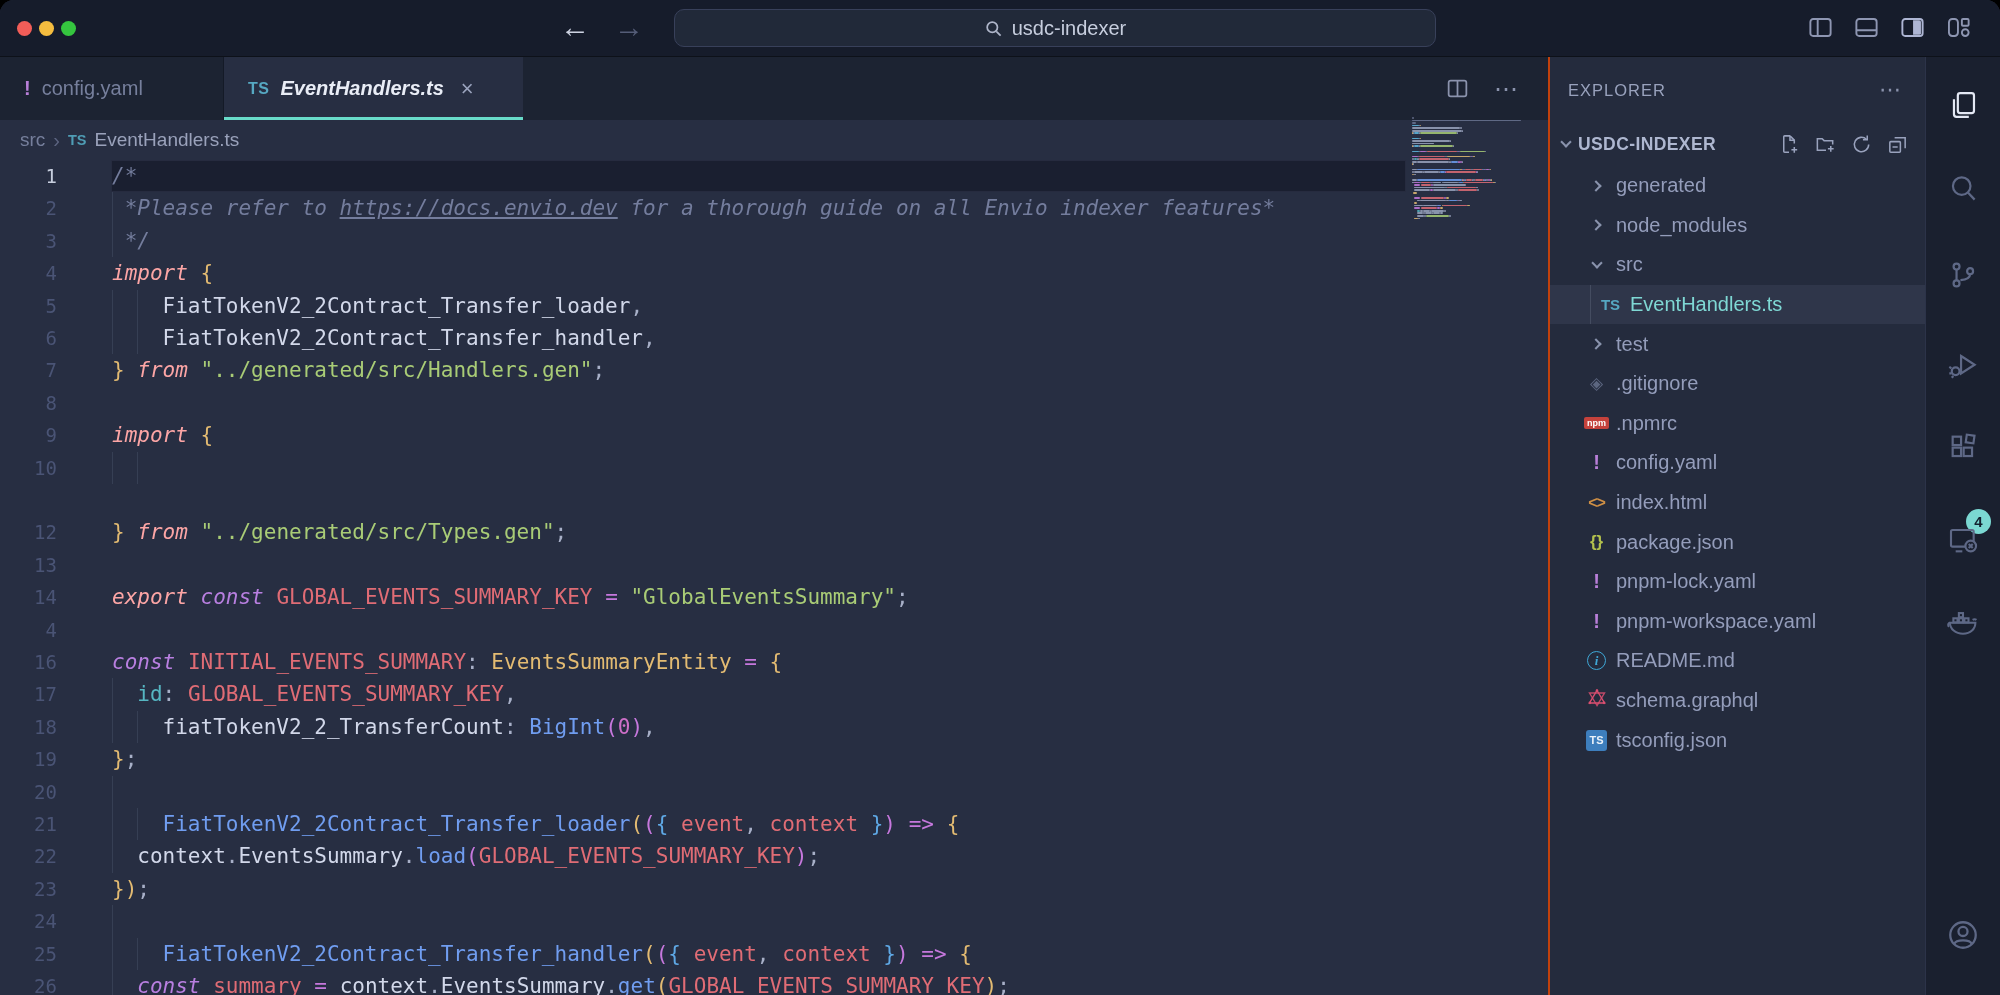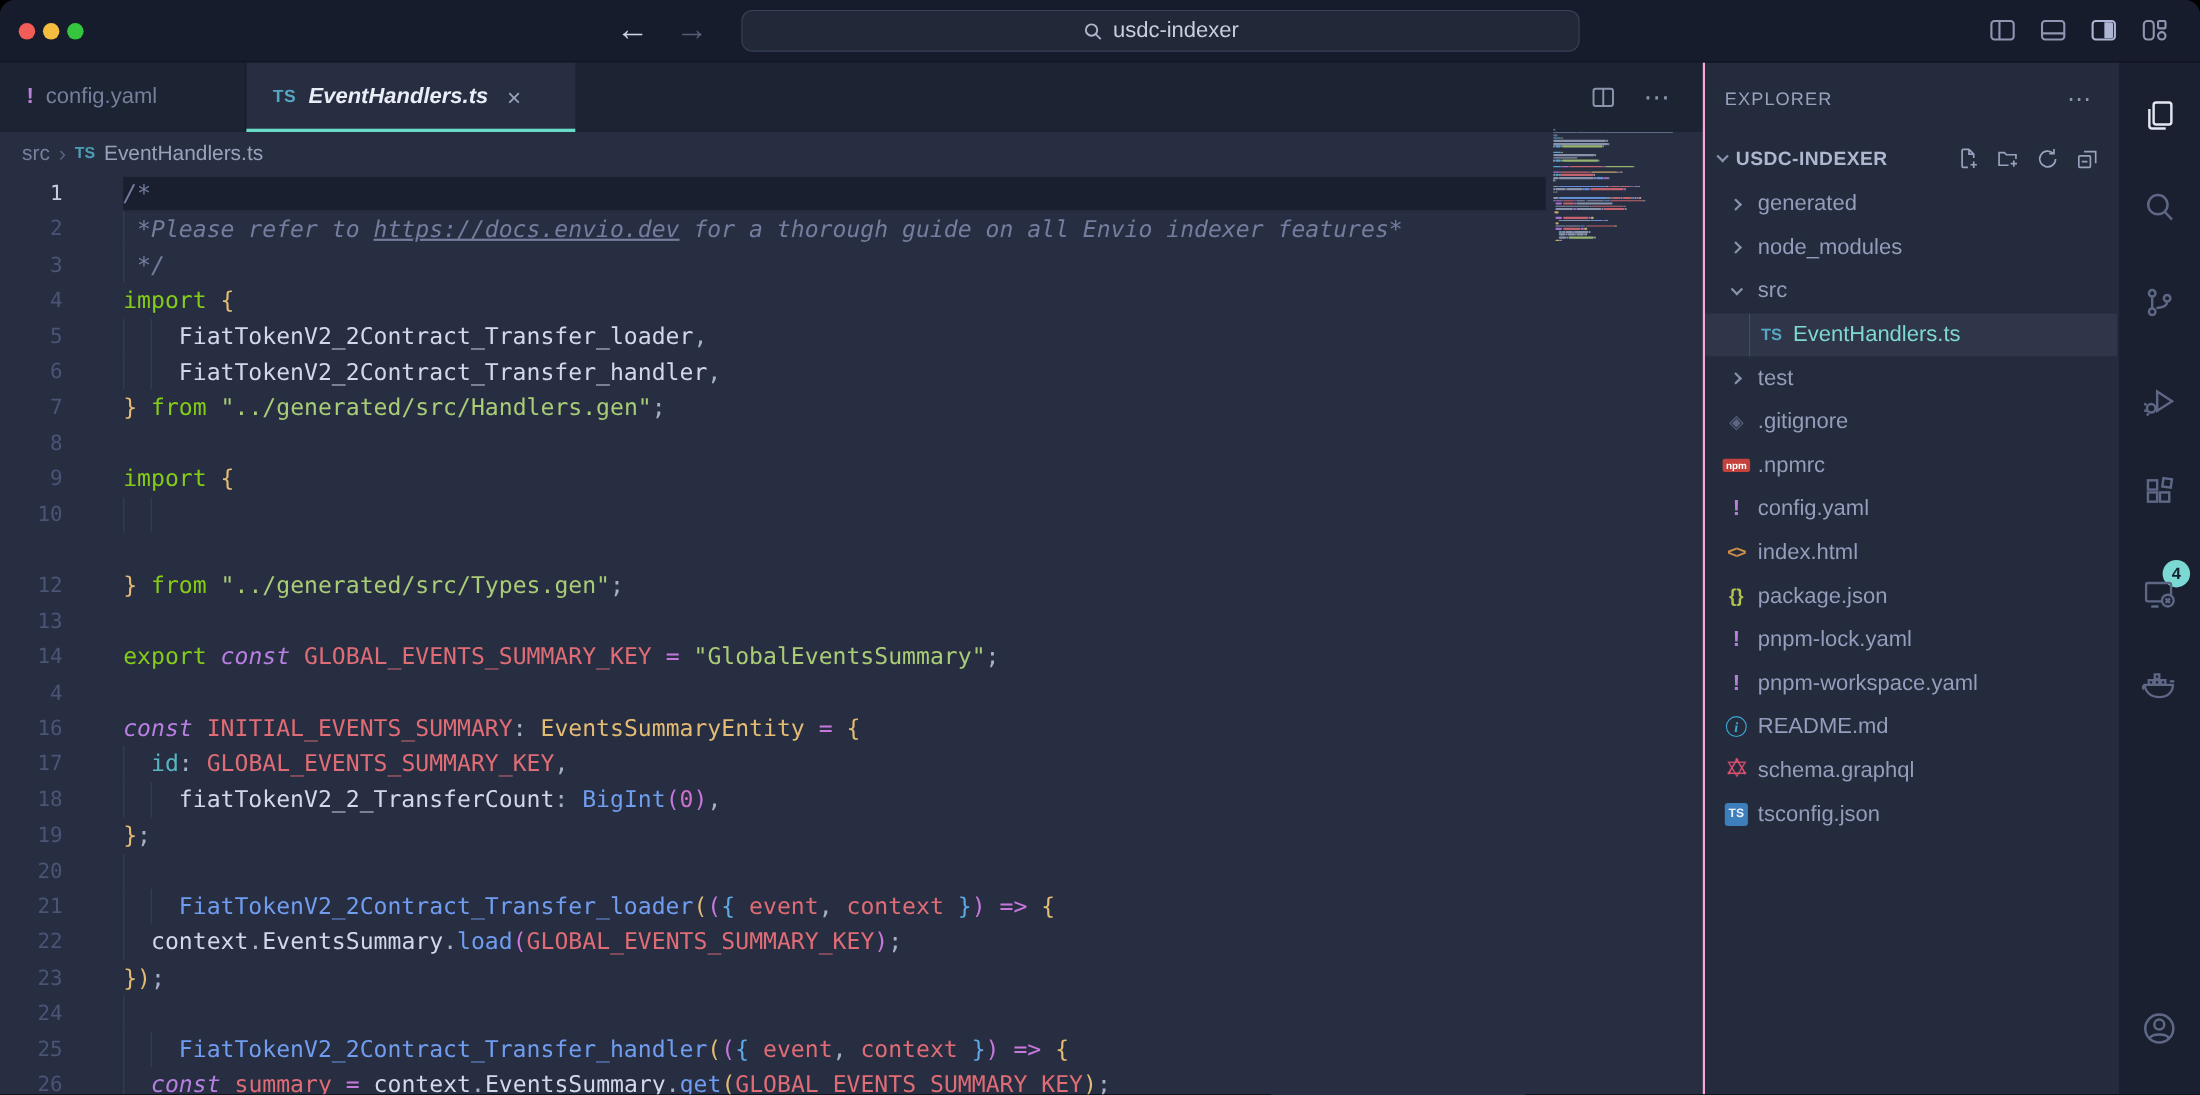--- a/index.html
+++ b/index.html
@@ -19,21 +19,21 @@
   #nav-back{left:560px;color:#cdd3e2;}
   #nav-fwd{left:614px;color:#555d78;}
   #searchbox{position:absolute;left:674px;top:9px;width:762px;height:38px;border-radius:10px;
     background:#212939;border:1px solid #38405a;display:flex;align-items:center;justify-content:center;gap:9px;
     color:#c7cede;font-size:20px;}
   #searchbox svg{flex:0 0 auto;}
   .winicons{position:absolute;top:14px;display:flex;gap:19px;color:#8e96b2;}
   .winicons svg{display:block;}
   
   #editorcol{position:absolute;left:0;top:57px;width:1548px;bottom:0;background:#272e42;}
-  #explorer{position:absolute;left:1548px;top:57px;width:377px;bottom:0;background:#242b3d;border-left:2px solid #f9a8d4;}
+  #explorer{position:absolute;left:1548px;top:57px;width:377px;bottom:0;background:#242b3d;border-left:2px solid #c2410c;}
   #activitybar{position:absolute;left:1925px;top:57px;width:75px;bottom:0;background:#1a202f;border-left:1px solid #2c3349;}
   
   #tabbar{position:absolute;left:0;top:0;width:100%;height:63px;background:#1c2332;}
   .tab{position:absolute;top:0;height:63px;display:flex;align-items:center;gap:11px;padding:0 24px;font-size:20px;}
   #tab-0{left:0;width:224px;color:#767f9c;border-right:1px solid #141a27;}
   #tab-1{left:224px;width:299px;background:#272e42;color:#e9edf6;font-style:italic;font-weight:bold;}
   #tab-1 .underline{position:absolute;left:0;right:0;bottom:0;height:3px;background:#68dbc9;}
   .warn-ic{color:#b97fd9;font-weight:bold;font-style:normal;font-size:20px;}
   .ts-ic{color:#56a8c2;font-weight:bold;font-style:normal;font-size:16px;letter-spacing:.5px;}
   .tab-close{margin-left:6px;font-size:22px;color:#9aa3bd;font-style:normal;font-weight:normal;}
@@ -49,21 +49,21 @@
   #code{position:absolute;left:0;top:103px;right:0;bottom:0;font-family:"DejaVu Sans Mono",monospace;font-size:21px;}
   .code-line{position:absolute;left:0;width:1548px;height:32.4px;line-height:32.4px;white-space:pre;}
   .code-line .ln{position:absolute;left:0;top:0;width:57px;text-align:right;color:#4a5475;font-size:19px;}
   .code-line .lt{position:absolute;left:112px;top:0;}
   .code-line.current .ln{color:#c7cede;}
   .code-line.current::before{content:"";position:absolute;left:111px;width:1293px;top:0;bottom:0;
     background:rgba(9,13,24,0.42);border:1px solid rgba(150,160,195,0.10);}
   .guide{position:absolute;top:0;bottom:0;width:1px;background:rgba(165,175,205,0.13);}
   .cm{color:#747d9d;font-style:italic;}
   .lk{color:#747d9d;font-style:italic;text-decoration:underline;}
-  .kw{color:#84cc16;}
+  .kw{color:#fca5a5;font-style:italic;}
   .kd{color:#b87fe0;font-style:italic;}
   .cn{color:#e06c75;}
   .st{color:#a9cc76;}
   .br{color:#e3bb72;}
   .ty{color:#e3bb72;}
   .fn{color:#709df0;}
   .fg{color:#d2d8ea;}
   .pr{color:#56b6c2;}
   .nm{color:#ce6fc8;}
   .op{color:#c678dd;}
@@ -74,21 +74,21 @@
   .mm-seg{position:absolute;height:1.7px;border-radius:1px;}
   
   #explorer-header{position:absolute;left:0;top:18px;width:100%;height:30px;display:flex;align-items:center;
     padding:0 22px 0 18px;font-size:16.5px;letter-spacing:1px;color:#99a2bd;}
   #explorer-header .dots{margin-left:auto;font-size:22px;}
   #section-row{position:absolute;left:0;top:67px;width:100%;height:40px;display:flex;align-items:center;
     padding:0 16px 0 12px;gap:8px;}
   #section-row .sec-label{font-weight:bold;font-size:17.5px;color:#aeb7d0;letter-spacing:.4px;}
   #section-actions{margin-left:auto;display:flex;gap:13px;color:#99a2bd;}
   #tree{position:absolute;left:0;top:109px;width:100%;}
-  .tree-row{position:relative;height:39.6px;display:flex;align-items:center;padding-left:15px;gap:6px;
+  .tree-row{position:relative;height:39.6px;display:flex;align-items:center;padding-left:33px;gap:6px;
     font-size:20px;color:#949dbb;}
   .tree-row.child{padding-left:47px;}
   .tree-row.selected{background:rgba(125,135,165,0.13);color:#7fd8d4;}
   .tree-row .iconslot{width:27px;display:flex;justify-content:center;align-items:center;flex:0 0 auto;}
   .childguide{position:absolute;left:40px;top:0;bottom:0;width:1px;background:rgba(200,210,235,0.14);}
   .chev{display:inline-block;width:8px;height:8px;border:solid #8a93ad;border-width:0 2px 2px 0;}
   .chev.right{transform:rotate(-45deg);margin-left:-2px;}
   .chev.down{transform:rotate(45deg);margin-top:-4px;}
   .fi-warn{color:#b97fd9;font-weight:bold;font-size:20px;}
   .fi-ts{color:#56a8c2;font-weight:bold;font-size:15px;}

